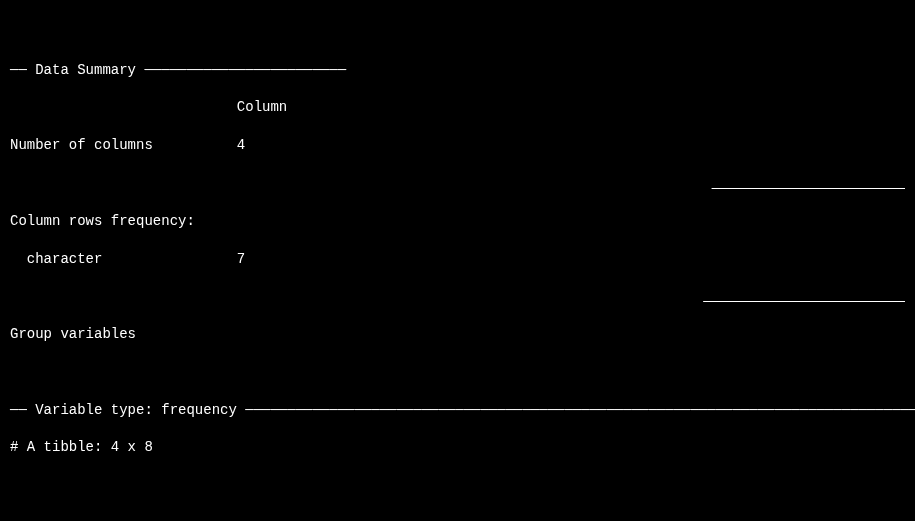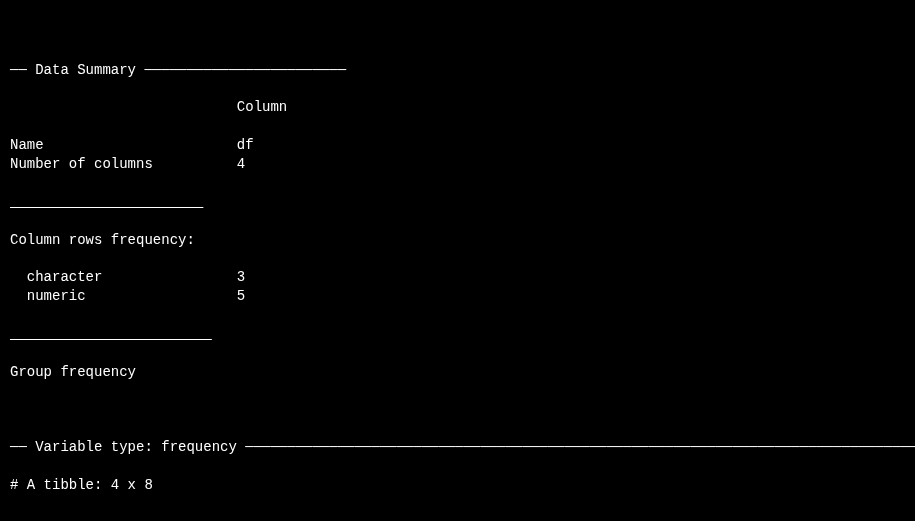--- a/index.html
+++ b/index.html
@@ -8,34 +8,34 @@
     background: #000000;
     color: #ffffff;
     font-family: Consolas, "Courier New", monospace;
     font-size: 14px;
     line-height: 1.35;
     white-space: pre;
     width: 915px;
     box-sizing: border-box;
   }
   .line { white-space: pre; }
-  .underline { text-decoration: underline; }
+  .underline { text-decoration: underline; text-align: right; }
 </style>
 </head>
 <body>
 
 
 <div class="line">── Data Summary ────────────────────────</div>
 <div class="line"><span>                           </span><span>Column</span></div>
-<div id="summary-rows"><div class="line">Name                       df</div><div class="line">Number of columns          4</div></div>
+<div id="summary-rows"><div class="line">Number of columns          4</div></div>
 <div class="line underline">_______________________</div>
 <div class="line">Column rows frequency:</div>
-<div id="ctf-rows"><div class="line">  character                3</div><div class="line">  numeric                  5</div></div>
+<div id="ctf-rows"><div class="line">  character                7</div></div>
 <div class="line underline">________________________</div>
-<div class="line">Group frequency</div>
+<div class="line">Group variables</div>
 <div class="line"> </div>
 <div class="line">── Variable type: frequency ────────────────────────────────────────────────────────────────────────────────</div>
 <div class="line"># A tibble: 4 x 8</div>
 
 
 
 
 
 
 

